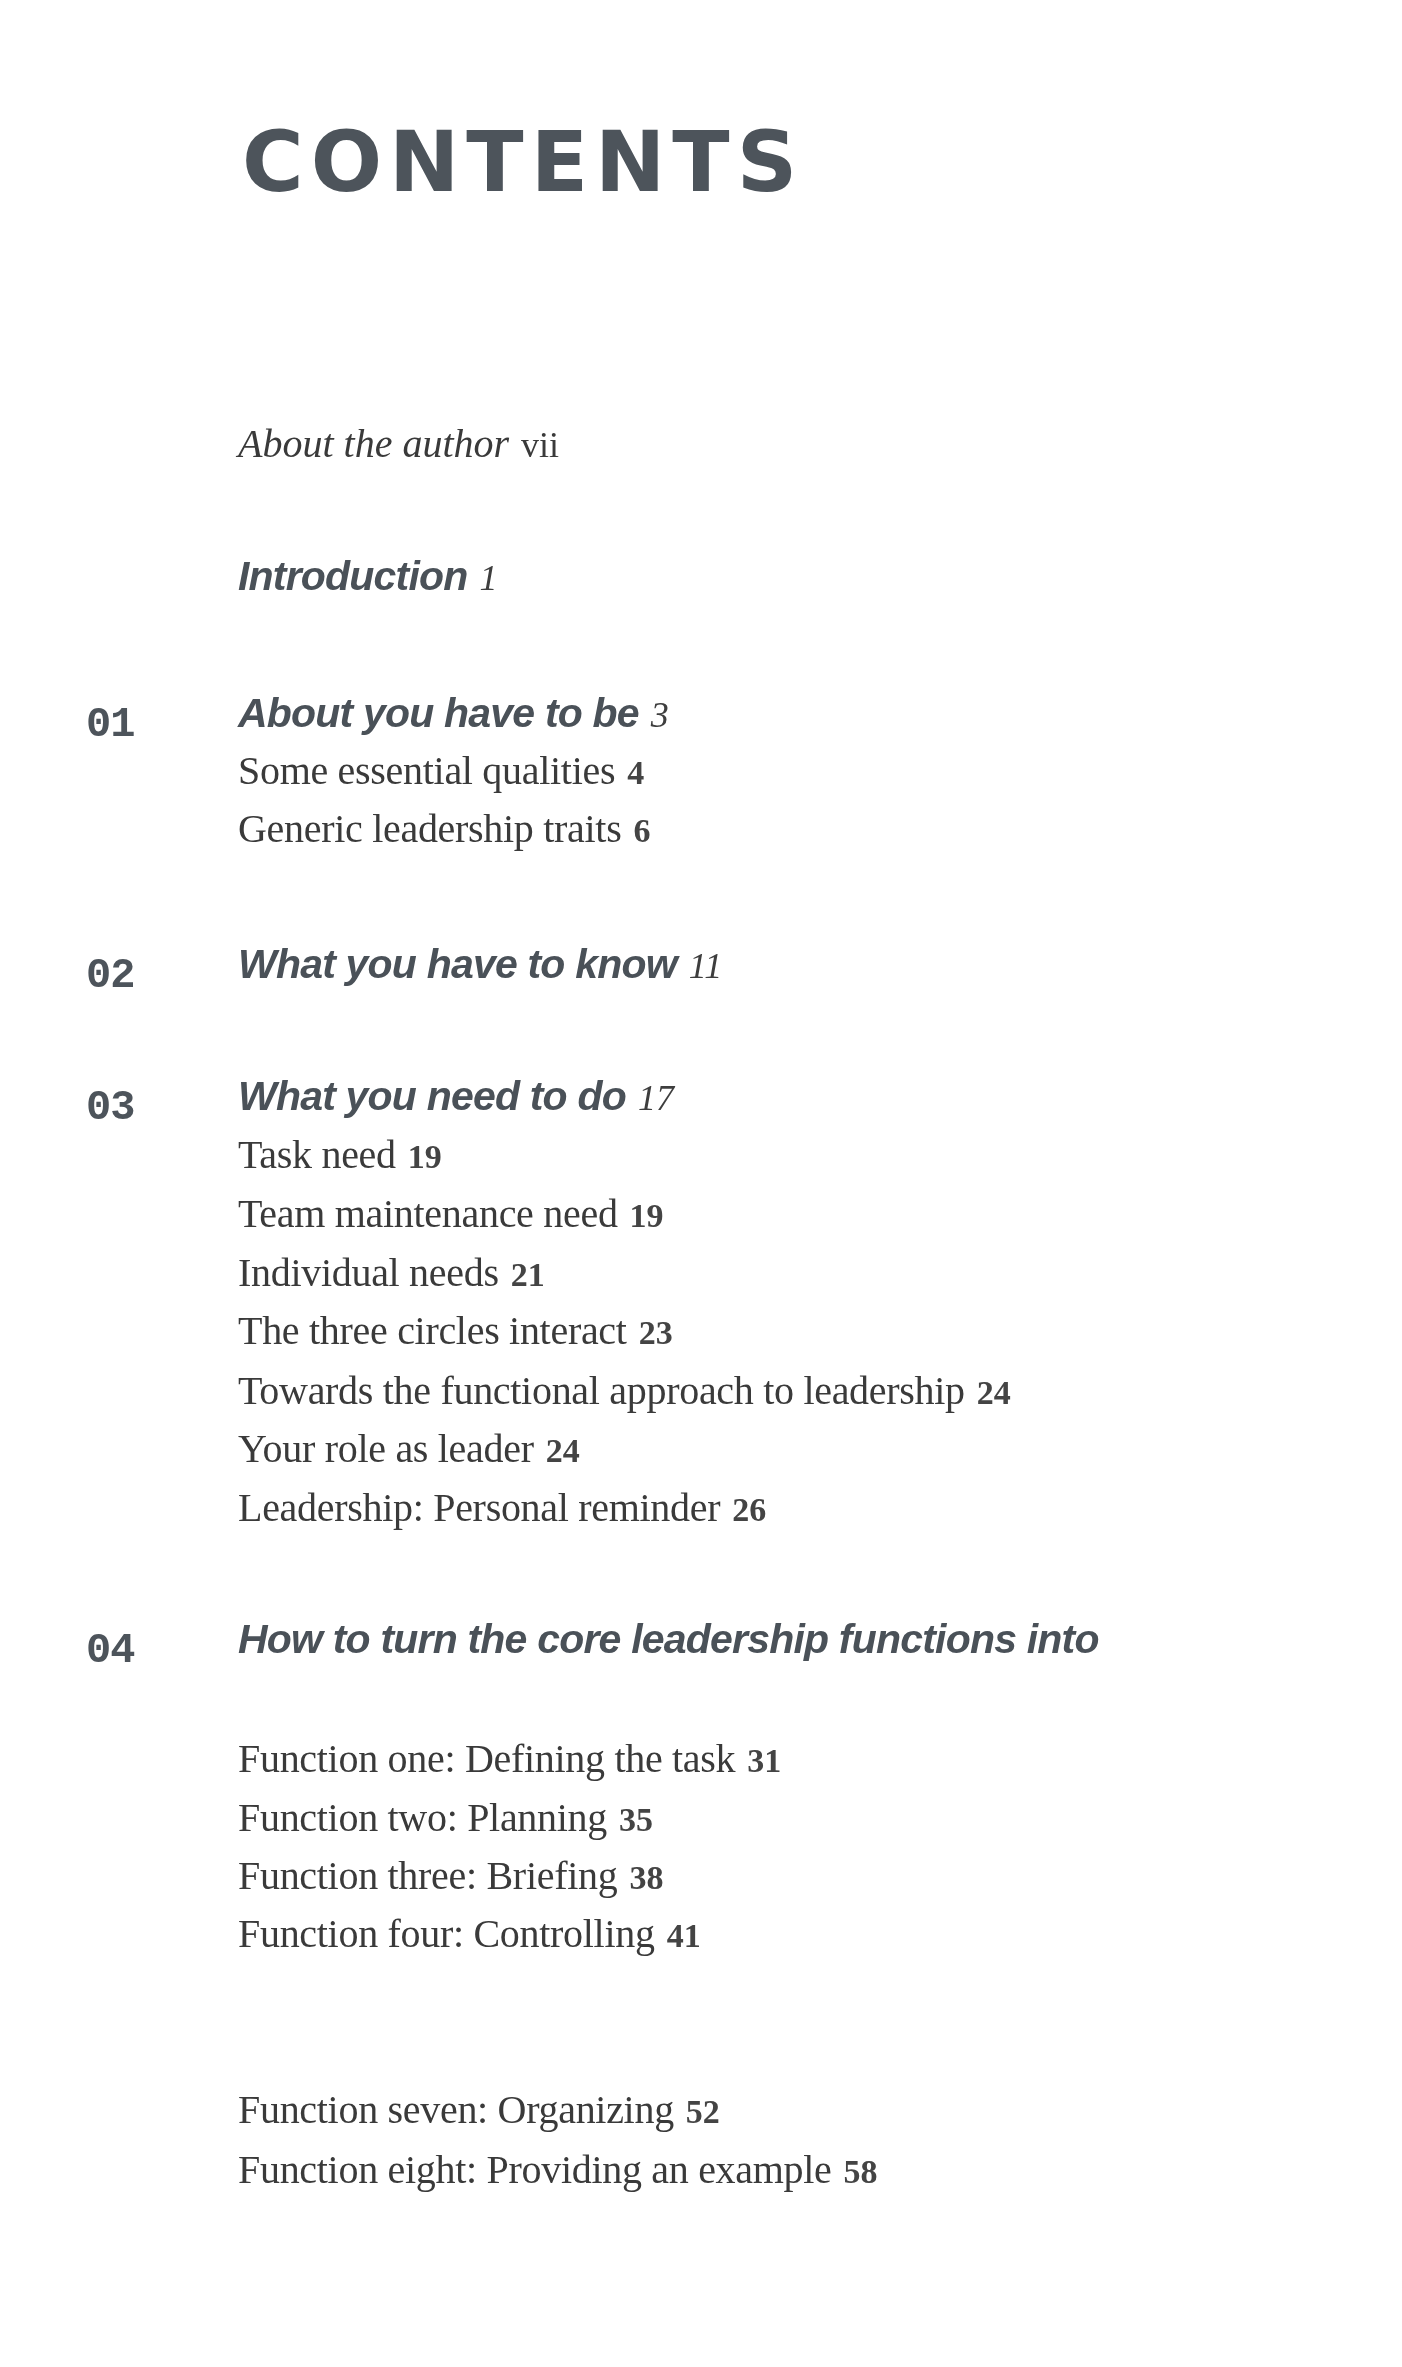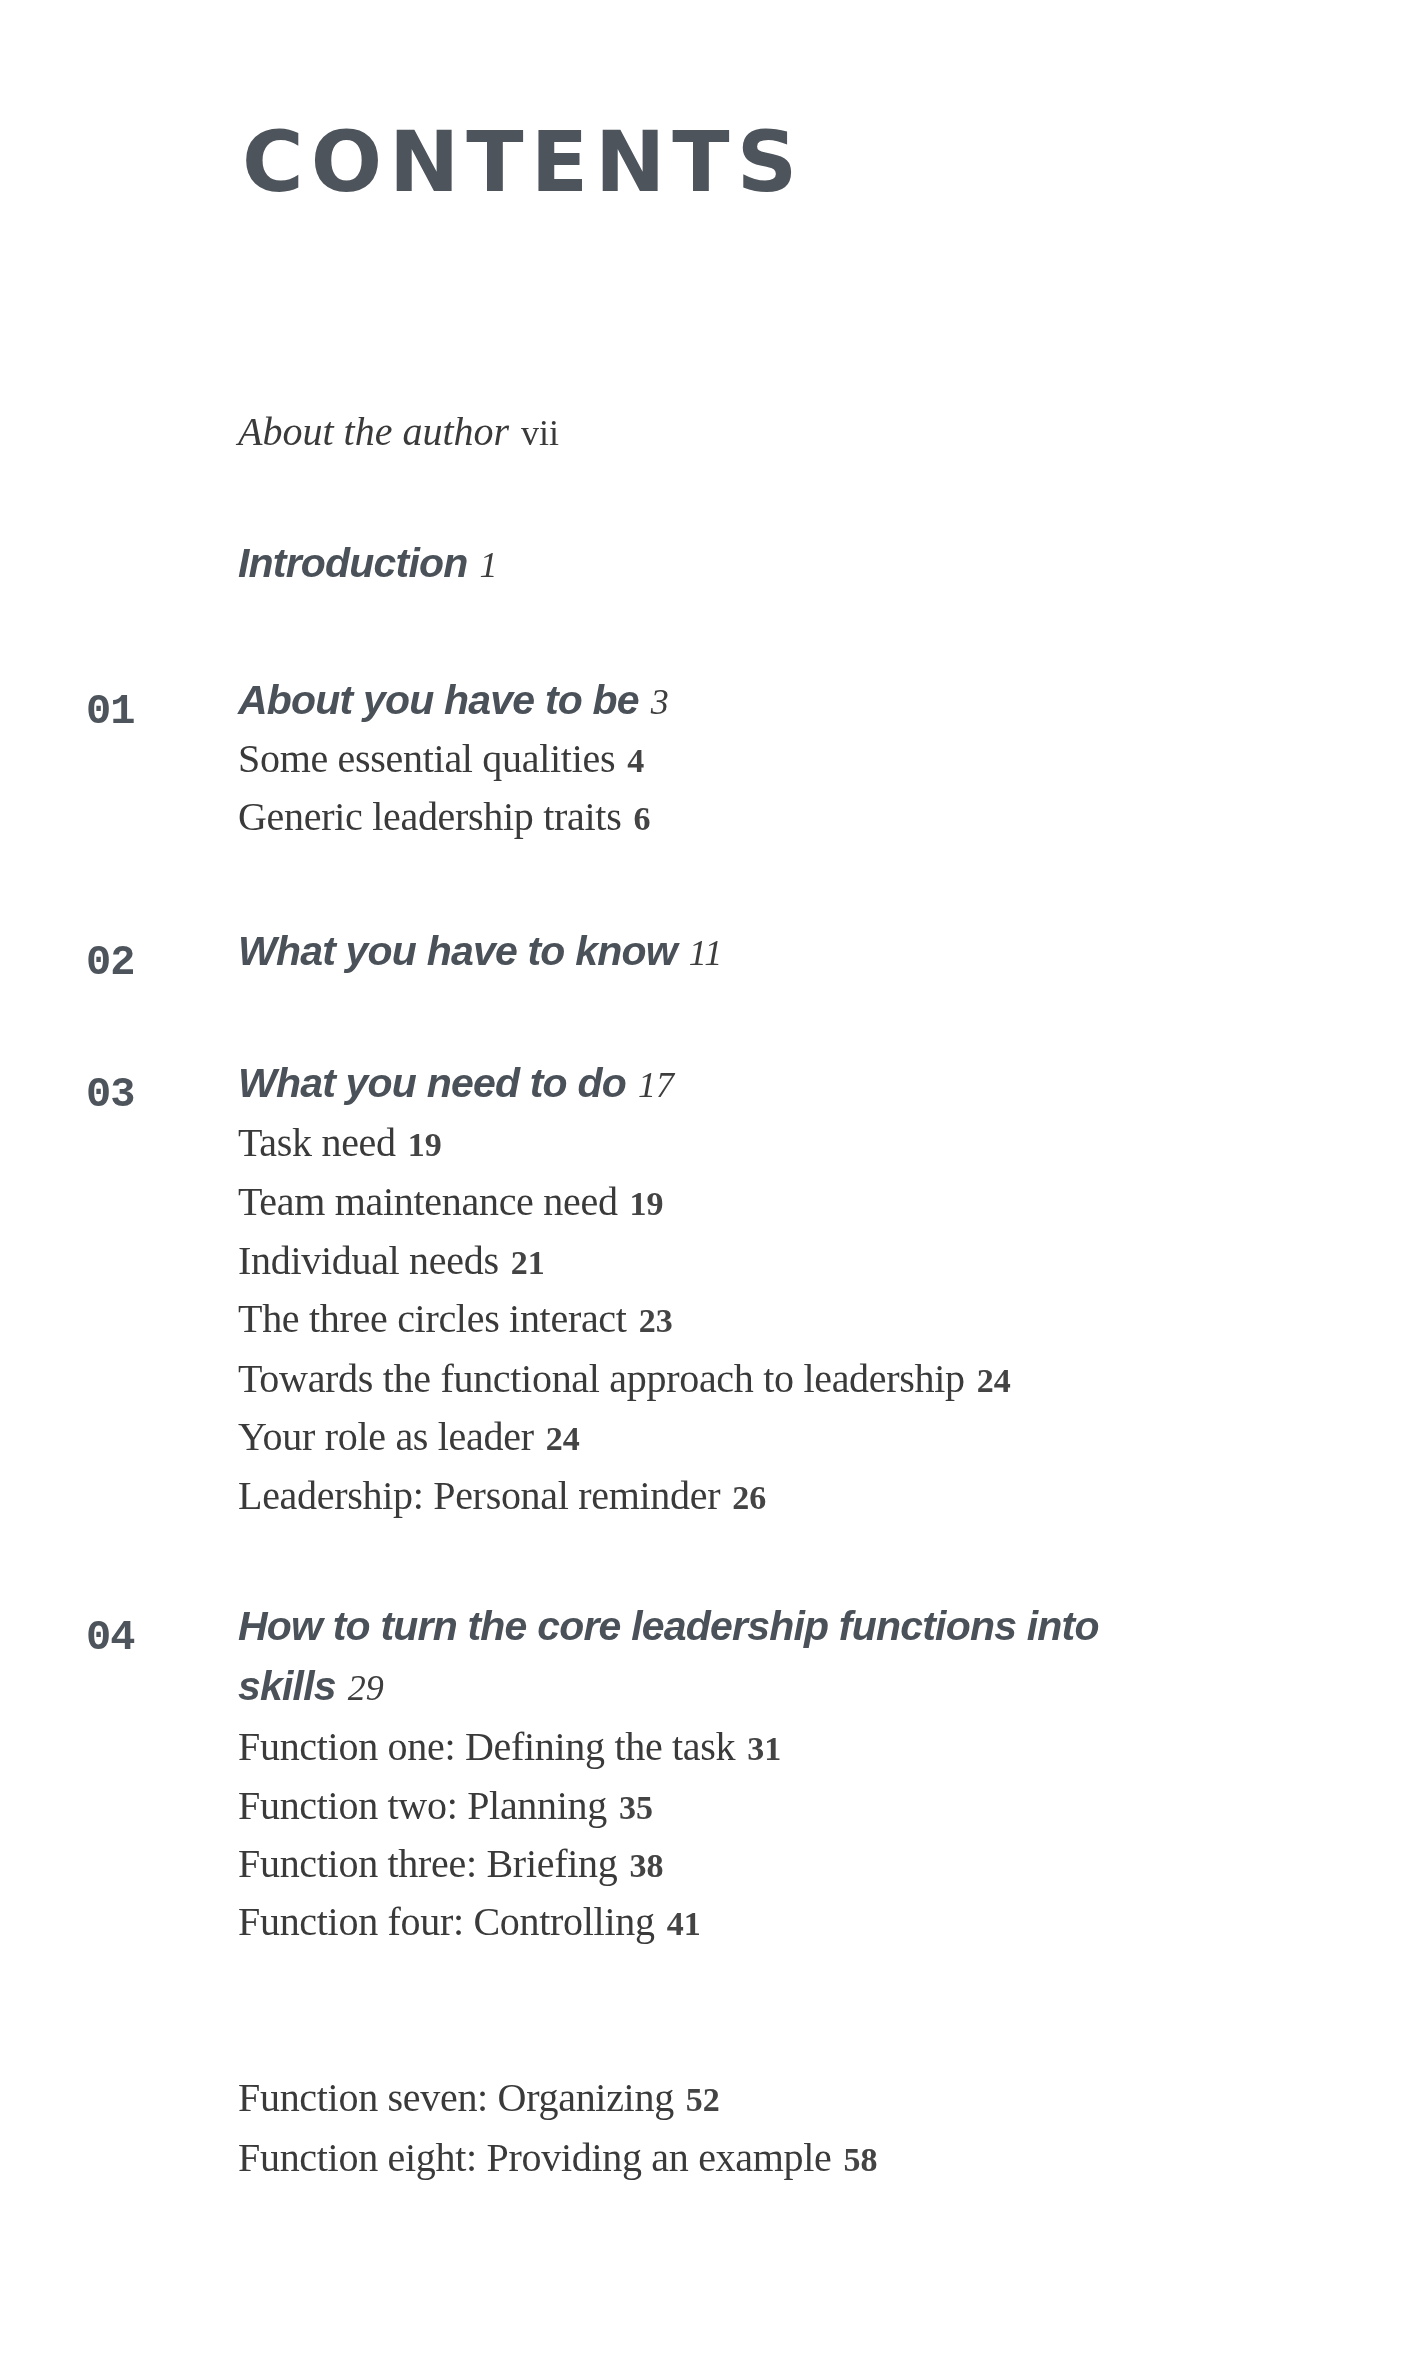--- a/index.html
+++ b/index.html
@@ -9,21 +9,21 @@
   }
   .page { position: absolute; left: 0; top: 0; width: 1402px; height: 1853px; }
   .title {
     position: absolute; left: 242px; top: 112px;
     font-family: "DejaVu Sans", sans-serif; font-weight: bold;
     font-size: 84px; line-height: 100px; letter-spacing: 7px;
     color: #4d545b; white-space: nowrap; margin: 0;
   }
   .entry {
     position: absolute; left: 0; width: 1402px; height: 58px;
-    line-height: 33px; white-space: nowrap;
+    line-height: 58px; white-space: nowrap;
   }
   .num {
     position: absolute; left: 86px; top: 12px;
     font-family: Liberation Mono, monospace; font-weight: bold;
     font-size: 42px; color: #4d545b; letter-spacing: -1px;
   }
   .text { position: absolute; left: 238px; top: 0; }
   .head {
     font-family: "Liberation Sans", sans-serif; font-weight: bold;
     font-size: 41px; color: #4a5158; letter-spacing: -0.8px; font-style: italic;
@@ -96,23 +96,20 @@
     <span class="text sub"><span>Your role as leader</span><span class="pg">24</span></span>
   </div>
   <div class="entry" style="top:1479px">
     <span class="text sub"><span>Leadership: Personal reminder</span><span class="pg">26</span></span>
   </div>
 
   <div class="entry" style="top:1610px">
     <span class="num">04</span>
     <span class="text head">How to turn the core leadership functions into</span>
   </div>
-  <div class="entry" style="top:1670px">
-    <span class="text head"><span>skills</span><span class="pg">29</span></span>
-  </div>
   <div class="entry" style="top:1730px">
     <span class="text sub"><span>Function one: Defining the task</span><span class="pg">31</span></span>
   </div>
   <div class="entry" style="top:1789px">
     <span class="text sub"><span>Function two: Planning</span><span class="pg">35</span></span>
   </div>
   <div class="entry" style="top:1847px">
     <span class="text sub"><span>Function three: Briefing</span><span class="pg">38</span></span>
   </div>
   <div class="entry" style="top:1905px">

